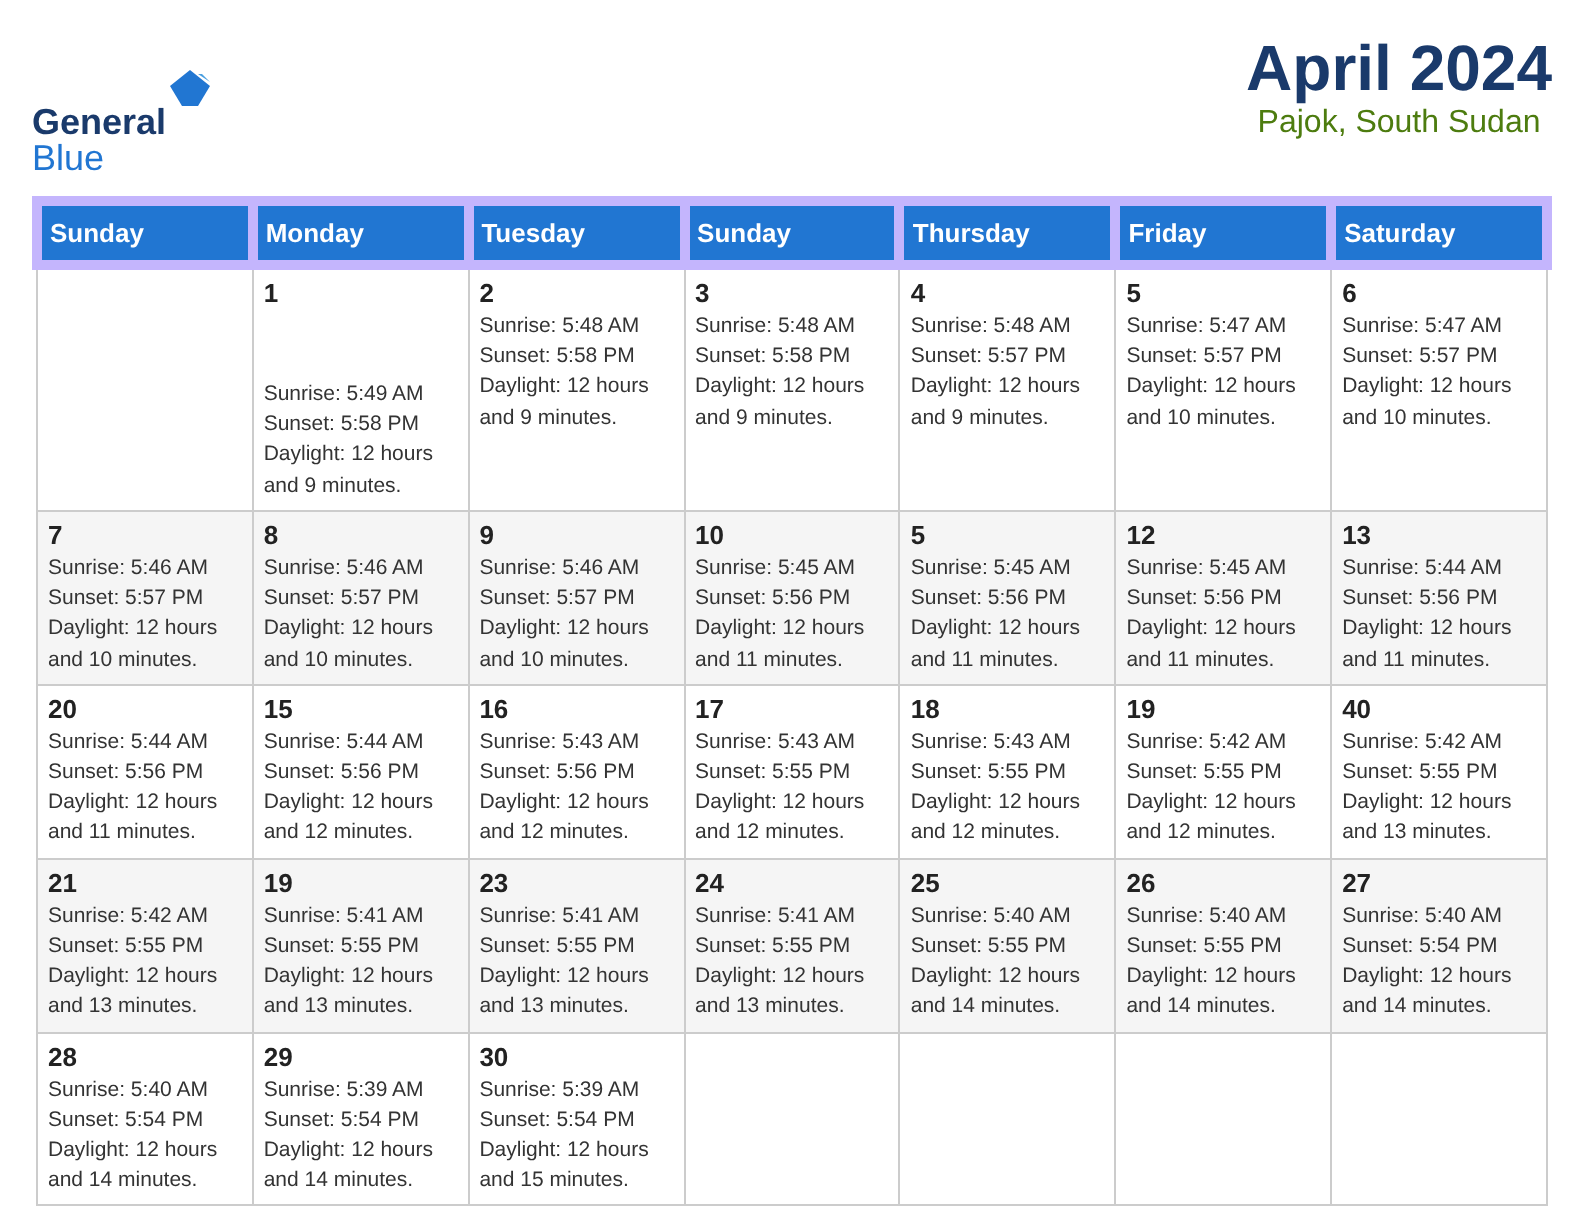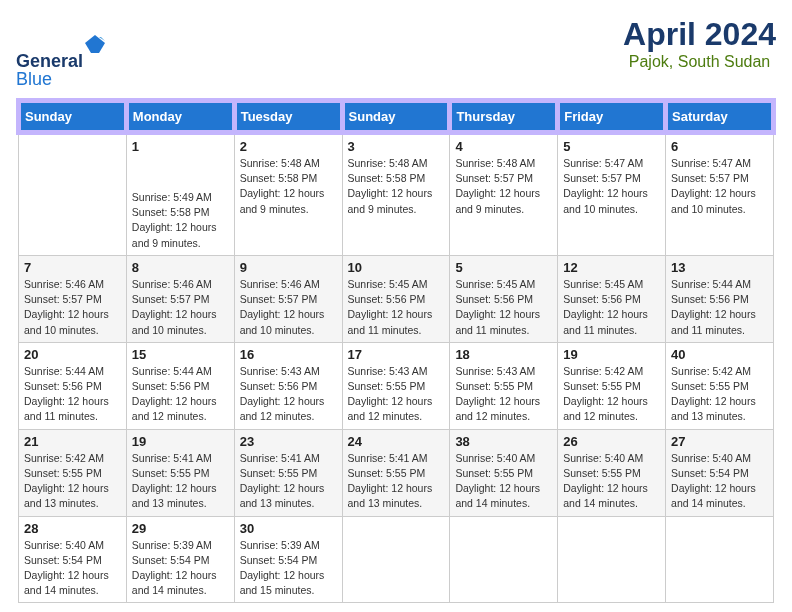--- a/index.html
+++ b/index.html
@@ -294,21 +294,21 @@
 and 13 minutes.</div>
         </td>
         <td>
           <span class="day-number">24</span>
           <div class="day-info" style="white-space: pre-line;">Sunrise: 5:41 AM
 Sunset: 5:55 PM
 Daylight: 12 hours
 and 13 minutes.</div>
         </td>
         <td>
-          <span class="day-number">38</span>
+          <span class="day-number">25</span>
           <div class="day-info" style="white-space: pre-line;">Sunrise: 5:40 AM
 Sunset: 5:55 PM
 Daylight: 12 hours
 and 14 minutes.</div>
         </td>
         <td>
           <span class="day-number">26</span>
           <div class="day-info" style="white-space: pre-line;">Sunrise: 5:40 AM
 Sunset: 5:55 PM
 Daylight: 12 hours

